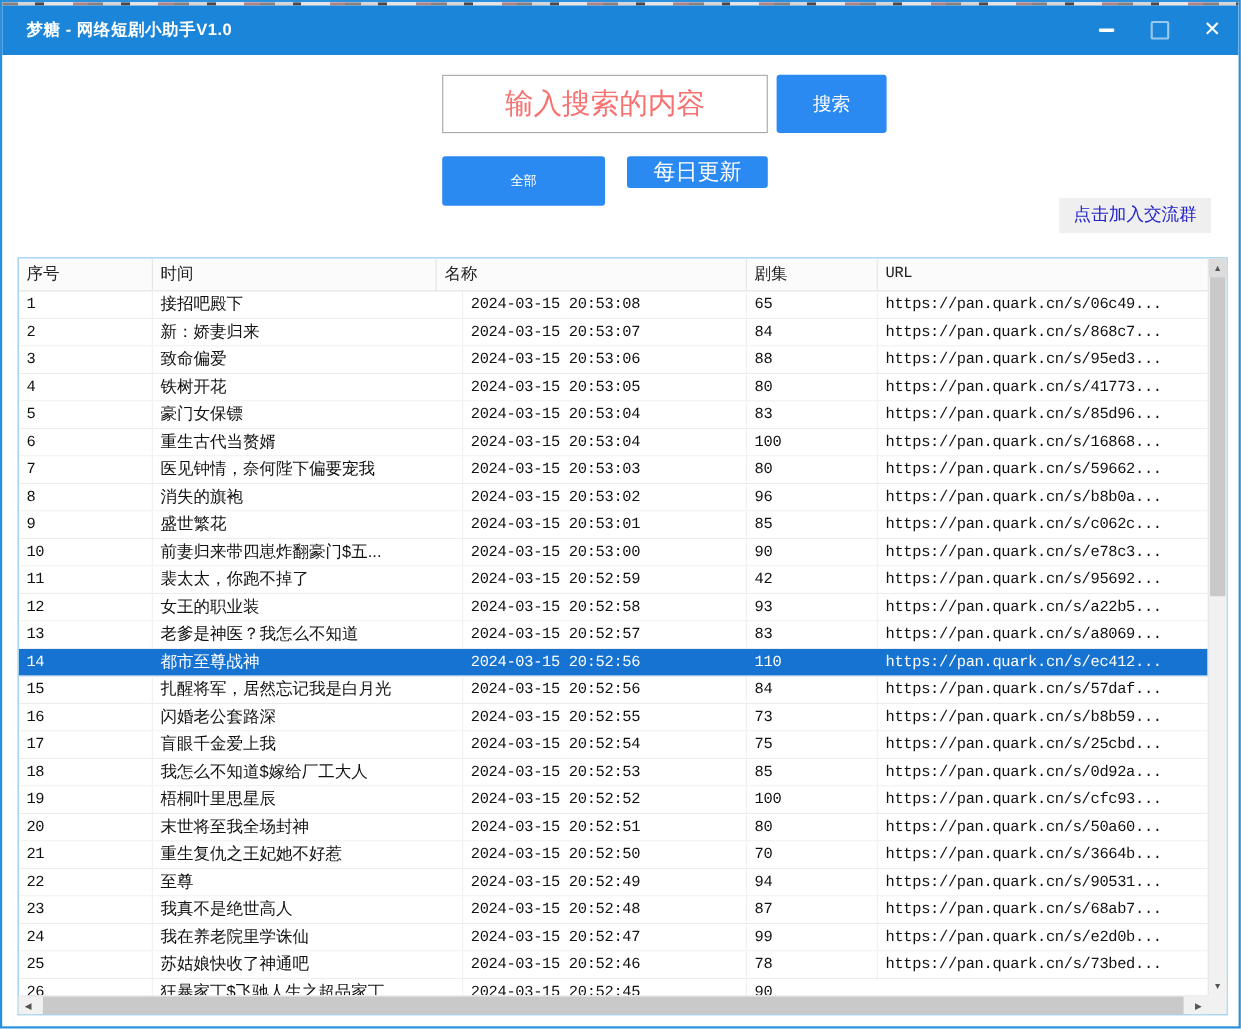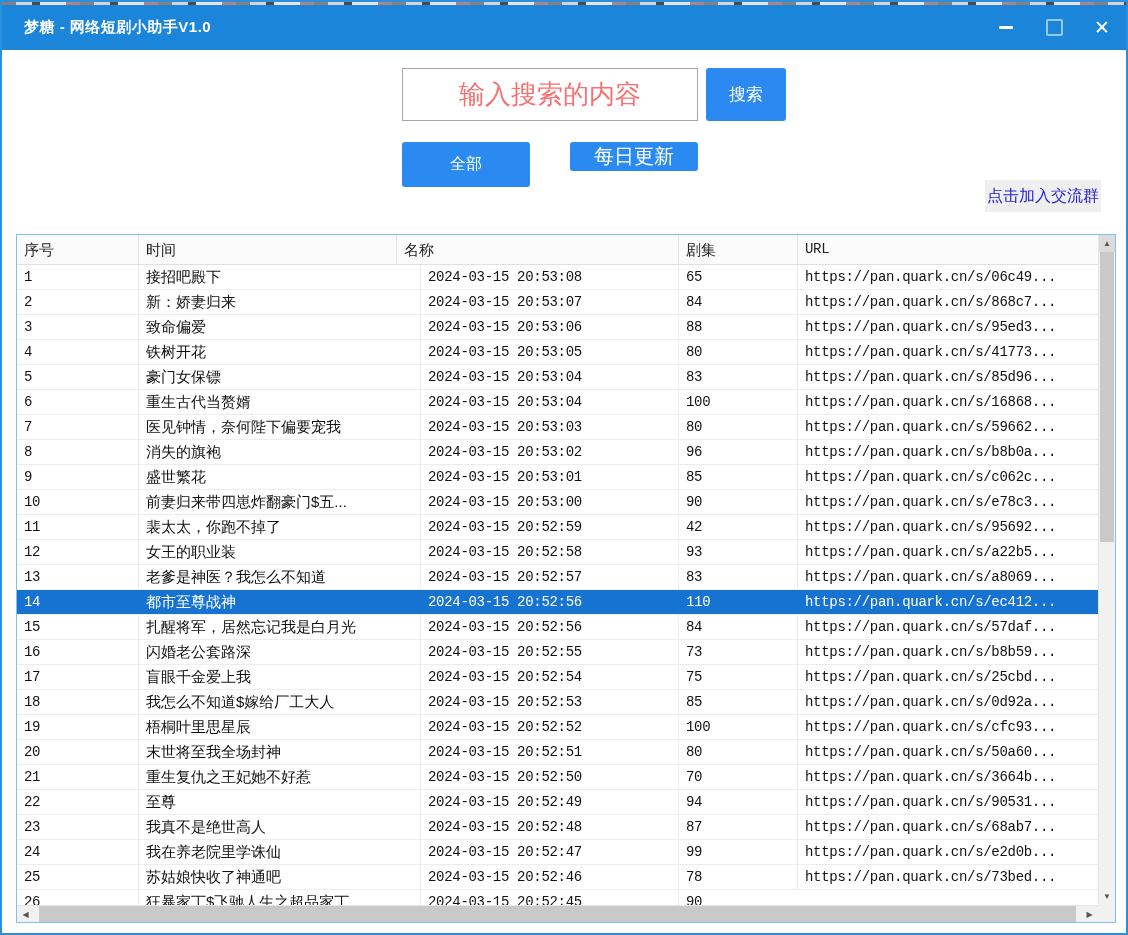--- a/index.html
+++ b/index.html
@@ -18,24 +18,24 @@
   .win-btn{width:48px;height:100%;display:flex;align-items:center;justify-content:center;color:#fff;cursor:pointer;}
   .min-glyph{width:14px;height:3px;background:#fff;border-radius:1px;}
   .max-glyph{width:13px;height:13px;border:2px solid rgba(255,255,255,.55);border-radius:2px;}
   .close-glyph{font-size:19px;font-weight:bold;line-height:1;}
   
   .search-input{position:absolute;left:400px;top:66px;width:296px;height:53px;box-sizing:border-box;
     border:1px solid #a6a6a6;font-size:26px;text-align:center;outline:none;color:#333;}
   .search-input::placeholder{color:#f87171;opacity:1;}
   .btn{position:absolute;background:#2b8af2;color:#fff;border:none;border-radius:3px;cursor:pointer;
     font-family:inherit;}
-  .btn-search{left:704px;top:66px;width:80px;height:53px;font-size:17px;text-align:center;}
-  .btn-all{left:400px;top:140px;width:128px;height:45px;font-size:16px;}
+  .btn-search{left:704px;top:66px;width:100px;height:53px;font-size:17px;text-align:center;}
+  .btn-all{left:400px;top:140px;width:148px;height:45px;font-size:12px;}
   .btn-daily{left:568px;top:140px;width:128px;height:29px;font-size:20px;}
-  .join-link{position:absolute;right:25px;top:178px;height:32px;line-height:32px;padding:0 2px;
+  .join-link{position:absolute;right:25px;top:178px;height:32px;line-height:32px;padding:0 13px;
     background:#efefef;color:#2222cc;font-size:16px;cursor:pointer;}
   
   .table{position:absolute;left:14px;top:232px;width:1100px;height:689px;box-sizing:border-box;
     border:1px solid #7fc2ea;background:#fff;}
   .table-inner{position:absolute;left:0;top:0;right:17px;bottom:17px;overflow:hidden;display:flex;flex-direction:column;}
   .thead{display:flex;height:29px;line-height:29px;background:#fbfbfb;border-bottom:1px solid #e0e0e0;flex:0 0 29px;}
   .tbody{flex:1;overflow:hidden;}
   .row{display:flex;height:24px;line-height:24px;border-bottom:1px solid #ededed;background:#fff;}
   .cell{box-sizing:border-box;padding-left:7px;white-space:nowrap;overflow:hidden;font-size:15px;color:#111;
     border-right:1px solid #efefef;}

